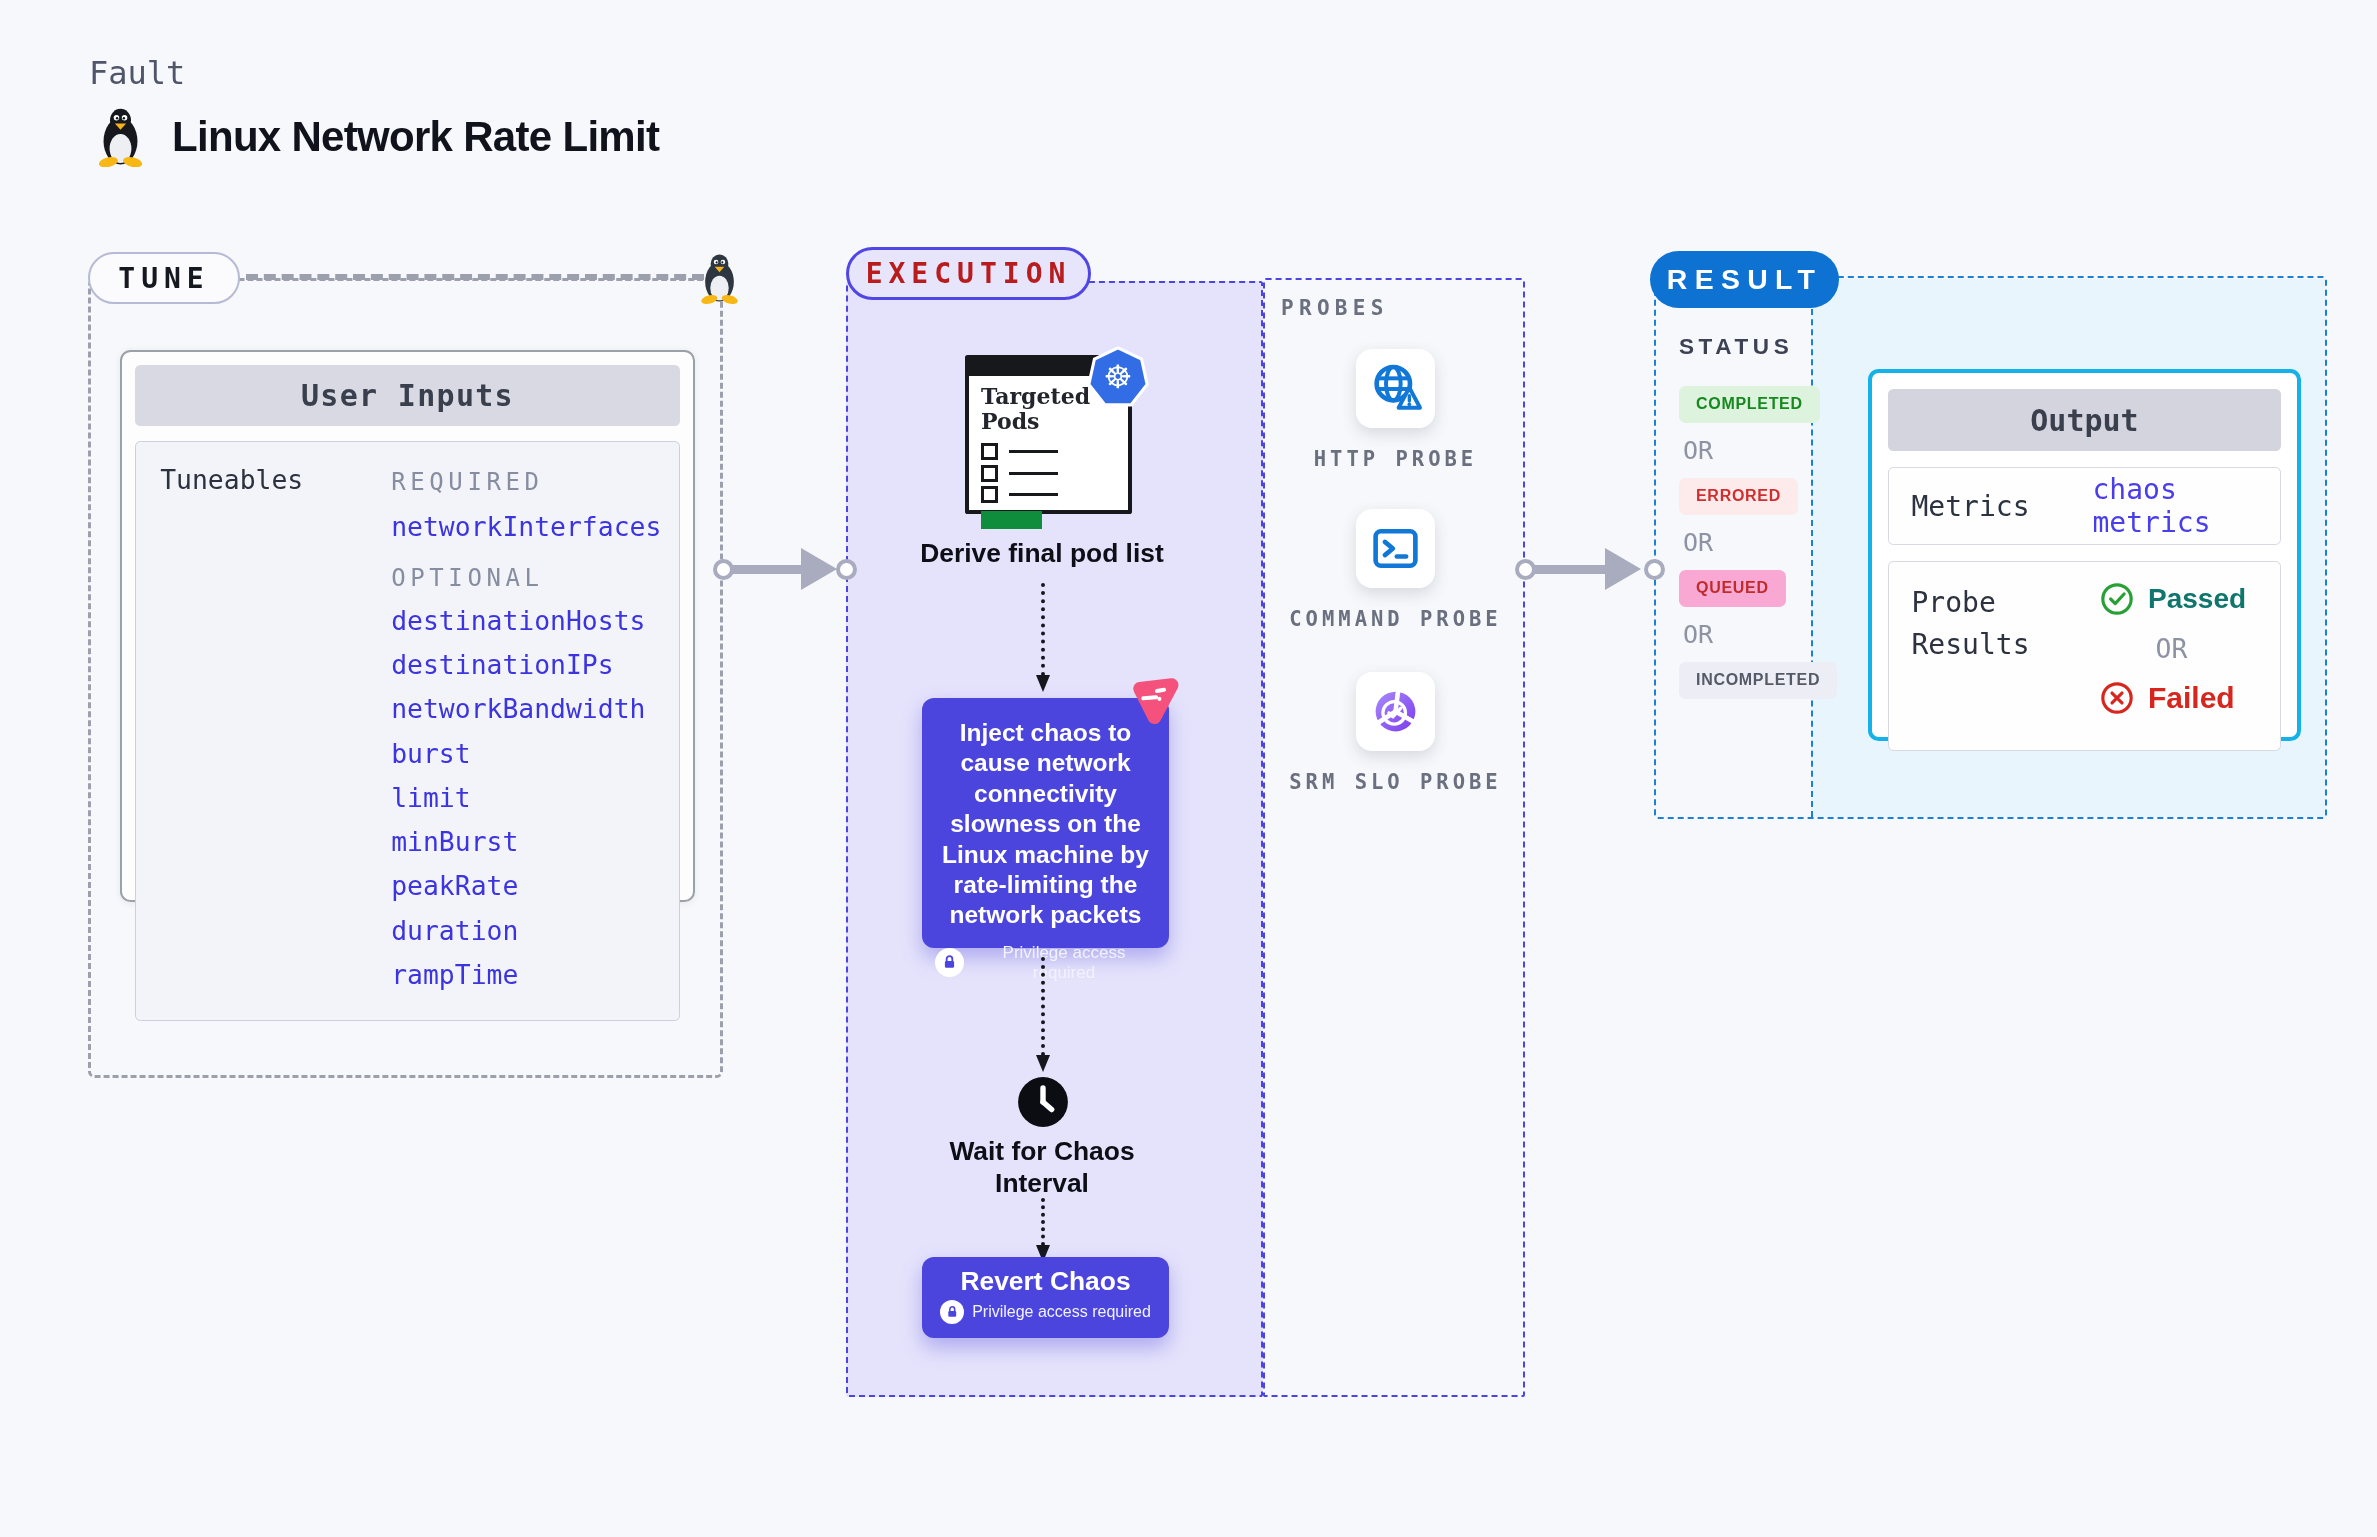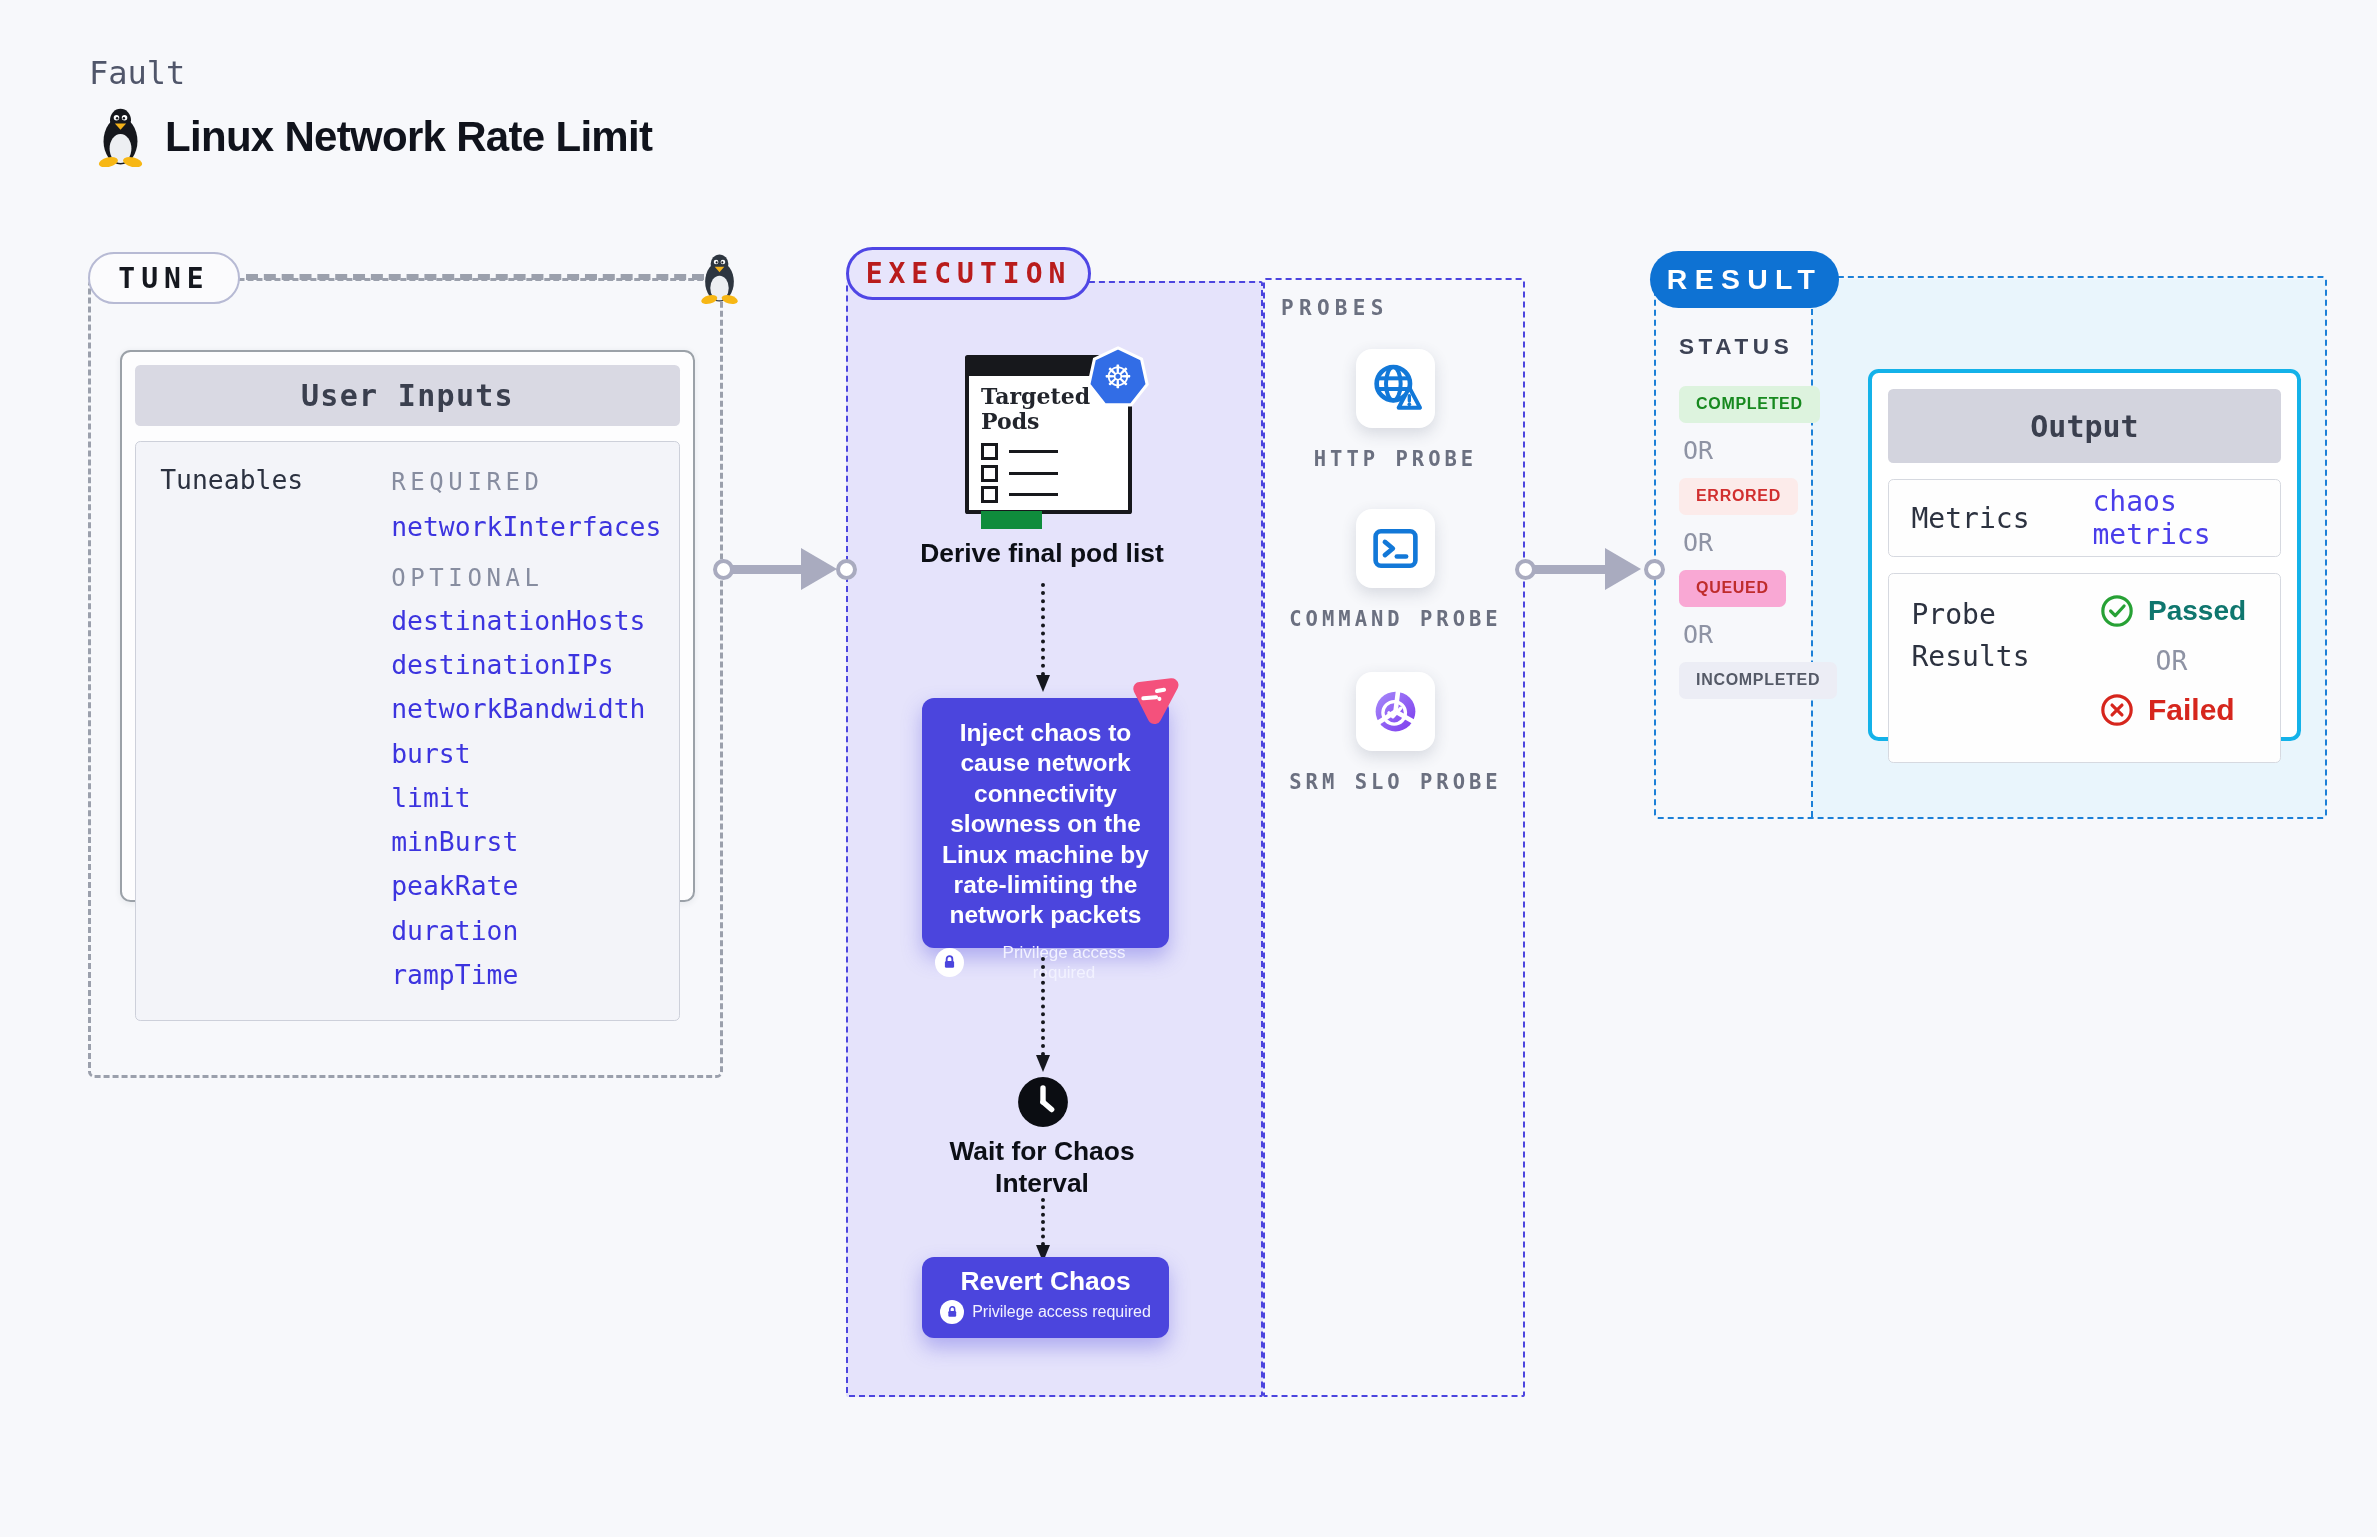--- a/index.html
+++ b/index.html
@@ -4,21 +4,21 @@
 <style>
   * { box-sizing: border-box; }
   html,body { margin:0; padding:0; }
   body { font-family: "Liberation Sans", sans-serif; background:#f7f8fb; }
   #canvas { position:relative; width:2377px; height:1537px; background:#f7f8fb; overflow:hidden; }
   .abs { position:absolute; }
   .mono { font-family:"DejaVu Sans Mono", monospace; }
 
   
   .fault-label { left:89px; top:54px; font-size:32px; color:#50566a; }
-  .title-row { left:96px; top:104px; display:flex; align-items:center; gap:20px; }
+  .title-row { left:96px; top:104px; display:flex; align-items:center; gap:27px; }
   .page-title { font-size:42px; font-weight:700; color:#10131c; letter-spacing:-0.7px; }
 
   
   .tune-box { left:88px; top:278px; width:635px; height:800px; border:3.3px dashed #9ba0ac; border-radius:6.6px; }
   .pill { display:flex; align-items:center; justify-content:center; border-radius:32px; font-weight:700; }
   .tune-pill { left:88px; top:252px; width:152px; height:52px; background:#fbfbfd; border:2.6px solid #b7bad4;
                font-size:28px; color:#15181f; letter-spacing:6px; z-index:3; }
   .tune-connector { left:246px; top:274px; width:458px; height:0; border-top:6px dashed #9ba0ac; }
   .ui-card { left:120px; top:350px; width:575px; height:552px; background:#fdfdfe; border:2.6px solid #9ba1a8;
              border-radius:10.6px; padding:13.2px; box-shadow:0 1.3px 6.6px rgba(40,45,60,.08); }
@@ -77,21 +77,21 @@
   .result-outer { left:1654px; top:276px; width:673px; height:543px; border:2.6px dashed #1c80d7; border-radius:4px; }
   .result-cyan { left:1811px; top:279px; width:515px; height:538px; background:#e9f5fc; border-left:2.6px dashed #1c80d7; }
   .result-pill { left:1650px; top:251px; width:189px; height:57px; background:#0e72d3; color:#ffffff;
                  font-size:28.4px; letter-spacing:7.3px; z-index:3; }
   .status-label { left:1679px; top:334px; font-size:22.5px; font-weight:700; color:#3c4254; letter-spacing:4.6px; }
   .status-col { left:1679px; top:386px; display:flex; flex-direction:column; align-items:flex-start; gap:13.2px; }
   .status-badge { padding:9.3px 17px; border-radius:6.6px; font-size:16px; font-weight:700; letter-spacing:0.7px; }
   .or-label { font-size:25px; color:#8e93a4; padding-left:4px; }
   .output-card { left:1868px; top:369px; width:433px; height:372px; background:#ffffff; border:4px solid #14b2e9;
                  border-radius:10.6px; padding:16px; z-index:2; }
-  .output-header { height:74px; background:#d3d4de; border-radius:5.3px; display:flex; align-items:center; justify-content:center;
+  .output-header { height:62px; background:#d3d4de; border-radius:5.3px; display:flex; align-items:center; justify-content:center;
                    font-size:30px; font-weight:700; color:#3a3f4e; }
   .output-row { margin-top:16px; border:1.3px solid #d6d9e0; border-radius:5.3px; background:#fefefe; }
   .metrics-row { height:78px; display:flex; align-items:center; padding:0 22.5px; }
   .metrics-label { font-size:28px; color:#2c3240; }
   .metrics-value { font-size:28px; color:#4a3eea; margin-left:63px; }
   .pr-row { height:190px; display:flex; padding:20px 22.5px; }
   .pr-label { font-size:28px; color:#2c3240; width:159px; line-height:1.5; }
   .pr-right { margin-left:29px; display:flex; flex-direction:column; gap:17px; }
   .pr-item { display:flex; align-items:center; gap:14.5px; }
   .pr-passed { font-size:28px; font-weight:700; color:#0f766e; }

